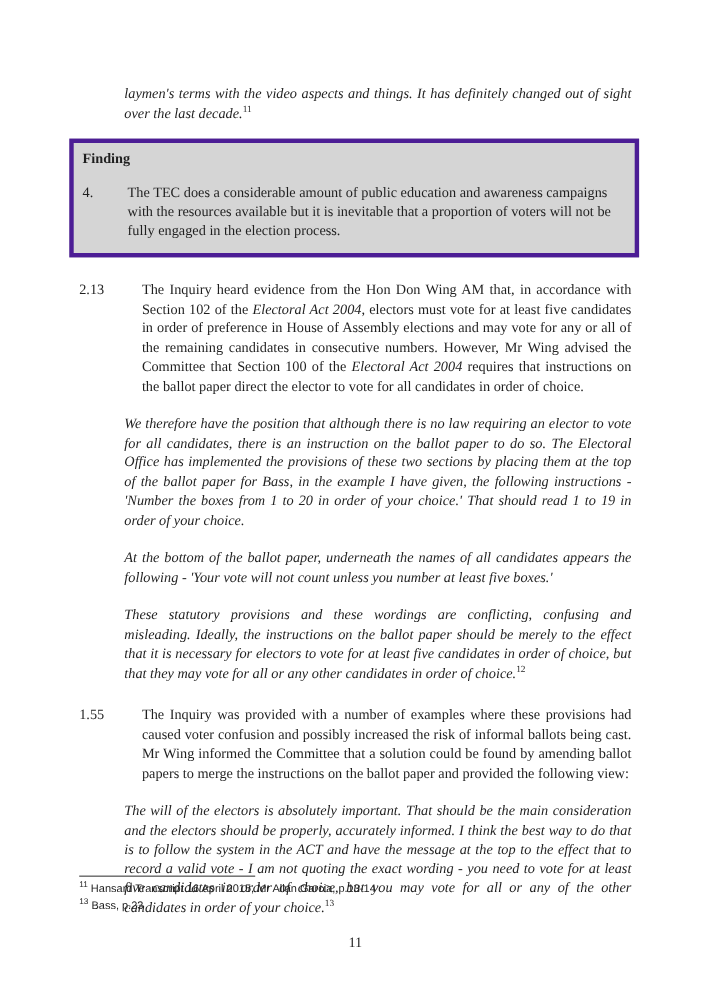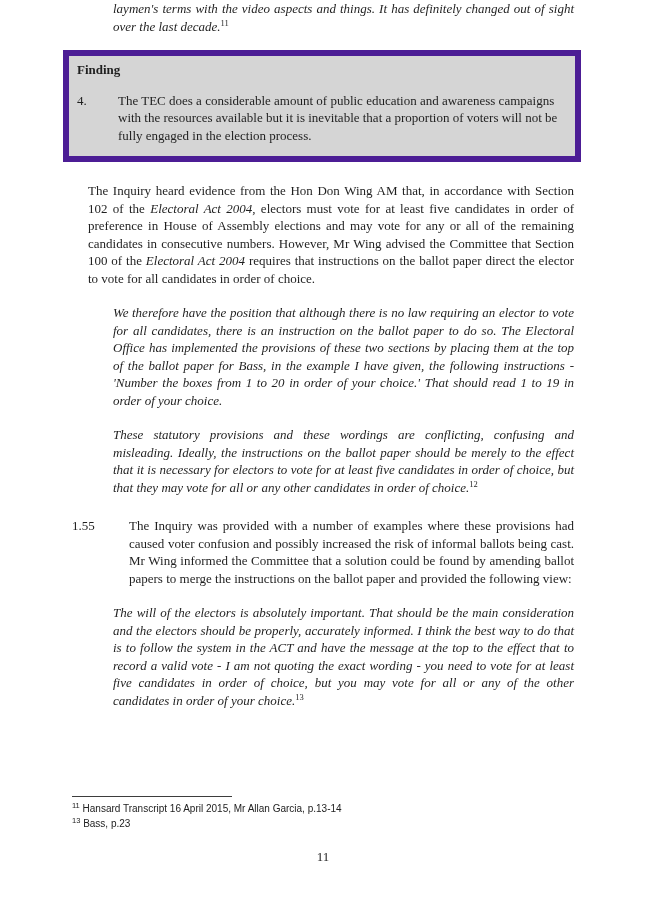--- a/index.html
+++ b/index.html
@@ -15,34 +15,35 @@
     line-height: 17.5px;
     color: #1f1f1f;
     overflow: hidden;
   }
 
   .content {
     position: absolute;
     left: 72px;
     top: 0;
     width: 502px;
+    padding-top: 76px;
   }
 
   .lead-quote {
     margin: 0 0 0 41px;
     font-style: italic;
     text-align: justify;
   }
 
   .finding-box {
     margin-top: 15px;
     margin-left: -9px;
     margin-right: -7px;
     background: #d5d5d5;
-    border: 6px solid #4c1d95;
+    border: 4px solid #4c1d95;
     padding: 5px 16px 12px 8px;
   }
   .finding-title { font-weight: bold; }
   .finding-item { display: flex; margin-top: 13px; }
   .finding-num { flex: none; width: 41px; }
   .finding-text { flex: 1; }
 
   .section-heading {
     font-weight: bold;
     margin-top: 33px;
@@ -108,25 +109,27 @@
     <div class="finding-box">
       <div class="finding-title">Finding</div>
       <div class="finding-item">
         <div class="finding-num">4.</div>
         <div class="finding-text">The TEC does a considerable amount of public education and awareness campaigns with the resources available but it is inevitable that a proportion of voters will not be fully engaged in the election process.</div>
       </div>
     </div>
 
 
     <div class="num-para">
+      <div class="num">2.13</div>
       <div class="body"><span>The Inquiry heard evidence from the Hon Don Wing AM that, in accordance with Section 102 of the </span><i>Electoral Act 2004</i><span>, electors must vote for at least five candidates in order of preference in House of Assembly elections and may vote for any or all of the remaining candidates in consecutive numbers.  However, Mr Wing advised the Committee that Section 100 of the </span><i>Electoral Act 2004</i><span> requires that instructions on the ballot paper direct the elector to vote for all candidates in order of choice.</span></div>
     </div>
 
     <p class="quote"><span>We therefore have the position that although there is no law requiring an elector to vote for all candidates, there is an instruction on the ballot paper to do so.  The Electoral Office has implemented the provisions of these two sections by placing them at the top of the ballot paper for Bass, in the example I have given, the following instructions - 'Number the boxes from 1 to 20 in order of your choice.'  That should read 1 to 19 in order of your choice.</span></p>
 
+    <p class="quote"><span>At the bottom of the ballot paper, underneath the names of all candidates appears the following - 'Your vote will not count unless you number at least five boxes.'</span></p>
 
     <p class="quote"><span>These statutory provisions and these wordings are conflicting, confusing and misleading.  Ideally, the instructions on the ballot paper should be merely to the effect that it is necessary for electors to vote for at least five candidates in order of choice, but that they may vote for all or any other candidates in order of choice.</span><sup class="fn-ref">12</sup></p>
 
     <div class="num-para" style="margin-top:21px">
       <div class="num">1.55</div>
       <div class="body">The Inquiry was provided with a number of examples where these provisions had caused voter confusion and possibly increased the risk of informal ballots being cast.  Mr Wing informed the Committee that a solution could be found by amending ballot papers to merge the instructions on the ballot paper and provided the following view:</div>
     </div>
 
     <p class="quote"><span>The will of the electors is absolutely important.  That should be the main consideration and the electors should be properly, accurately informed.  I think the best way to do that is to follow the system in the ACT and have the message at the top to the effect that to record a valid vote - I am not quoting the exact wording - you need to vote for at least five candidates in order of choice, but you may vote for all or any of the other candidates in order of your choice.</span><sup class="fn-ref">13</sup></p>
 

